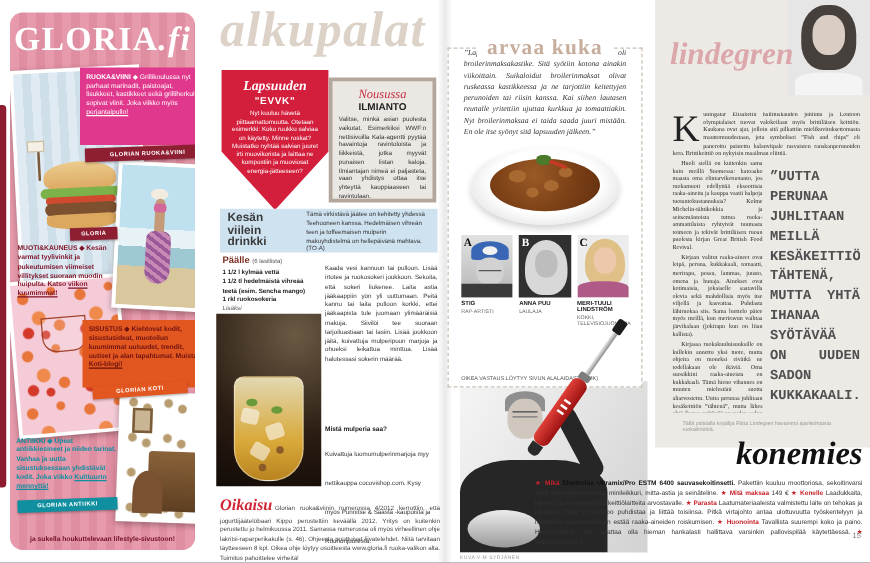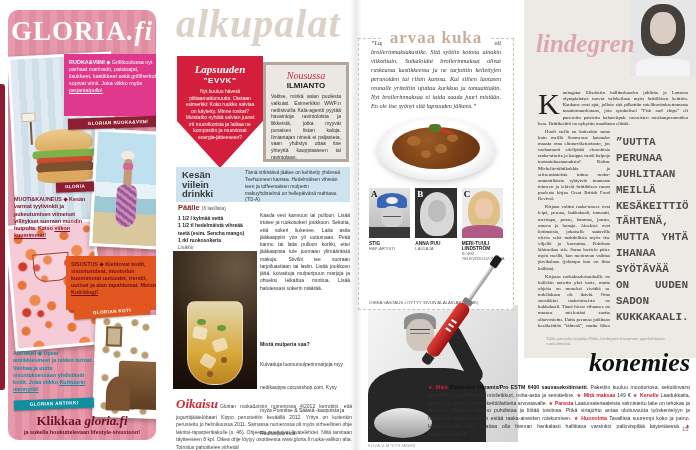--- a/index.html
+++ b/index.html
@@ -271,21 +271,20 @@
 
     <div class="abs txt-ant">
       <b>ANTIIKKI</b>
       <span>◆</span>
       <span>Upeat antiikkiesineet ja niiden tarinat. Vanhaa ja uutta sisustuksessaan yhdistävät kodit. Joka viikko</span>
       <span class="ul">Kulttuurin mennyttä!</span>
     </div>
     <div class="abs badge badge-ant">GLORIAN ANTIIKKI</div>
 
     <div class="abs panel-footer">
-      <div class="pf-title"><span>Klikkaa </span><i>gloria.fi</i></div>
       <div class="pf-sub">ja sukella houkuttelevaan lifestyle-sivustoon!</div>
     </div>
   </div>
 
   <div class="alku-title">alkupalat</div>
 
   <div class="trend">
     <div class="laskussa">
       <div class="l-script">Lapsuuden</div>
       <div class="l-name">”EVVK”</div>

